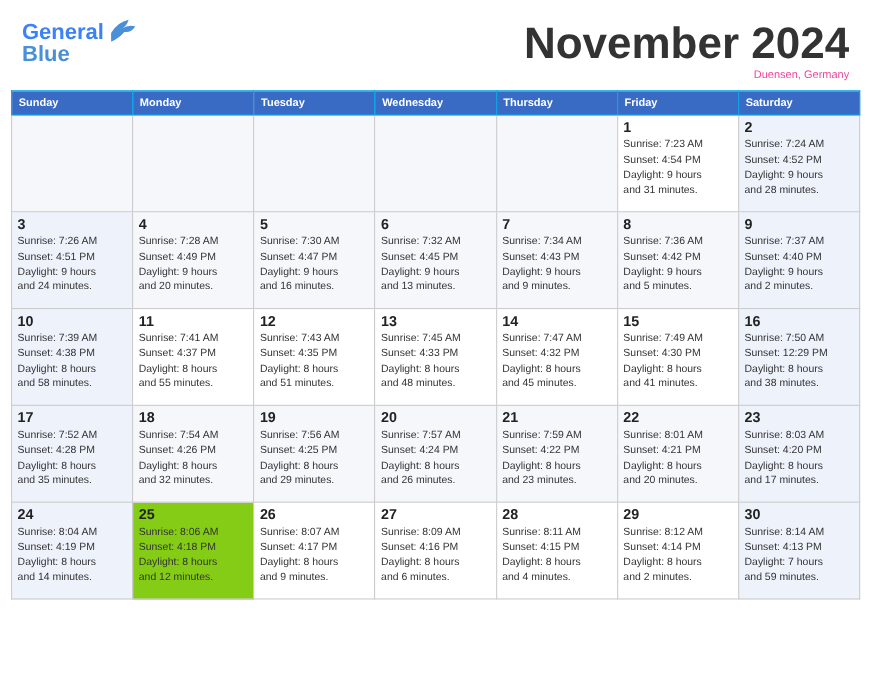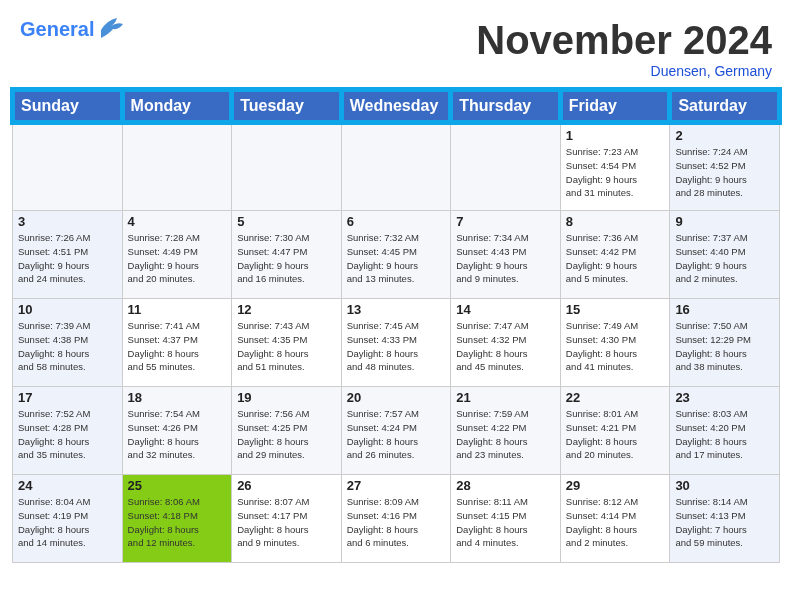--- a/index.html
+++ b/index.html
@@ -4,45 +4,46 @@
   <style>
     * { margin: 0; padding: 0; box-sizing: border-box; }
     body { width: 792px; height: 612px; font-family: Arial, sans-serif; background: #fff; overflow: hidden; }
     
     .header { display: flex; justify-content: space-between; align-items: flex-start; padding: 18px 20px 8px 20px; }
     
     .logo { display: flex; align-items: center; }
     
     .title-block { text-align: right; }
     .month-title { font-size: 40px; font-weight: bold; color: #333; }
-    .location { font-size: 14px; color: #1d4ed8; }
+    .location { font-size: 10px; color: #ec4899; }
     
     .calendar { padding: 0 10px 8px 10px; }
     
     .cal-table { width: 100%; border-collapse: collapse; }
     
-    .col-header { background: #3a6bc4; color: #fff; font-size: 16px; font-weight: bold; text-align: left; padding: 5px 6px; border: 5px solid #0ea5e9; }
+    .col-header { background: #3a6bc4; color: #fff; font-size: 10px; font-weight: bold; text-align: left; padding: 5px 6px; border: 1px solid #0ea5e9; }
     
     .cal-cell { border: 1px solid #ccc; vertical-align: top; padding: 3px 5px; font-size: 10px; color: #333; width: 14.28%; }
     
     .day-num { font-size: 13px; font-weight: bold; color: #222; display: block; margin-bottom: 2px; }
     .day-info { font-size: 9.5px; line-height: 1.45; color: #333; }
   </style>
 </head>
 <body>
 
 <div class="header">
   <div class="logo">
     <div style="display:flex;flex-direction:column;line-height:1.1;">
       <div style="display:flex;align-items:center;">
         <span style="font-size:20px;font-weight:bold;color:#3b82f6;">General</span>
         <svg width="28" height="22" viewBox="0 0 28 22" style="margin-left:3px;margin-top:-4px;">
           <path d="M4 14 Q10 4 20 2 Q18 8 14 10 Q20 6 26 8 Q22 14 16 13 Q12 18 4 22 Z" fill="#4a90d9"></path>
         </svg>
       </div>
+      <span style="font-size:20px;font-weight:bold;color:#4a90d9;margin-top:-2px;">Blue</span>
     </div>
   </div>
   <div class="title-block">
     <div class="month-title">November 2024</div>
     <div class="location">Duensen, Germany</div>
   </div>
 </div>
 
 <div class="calendar">
   <table class="cal-table">

